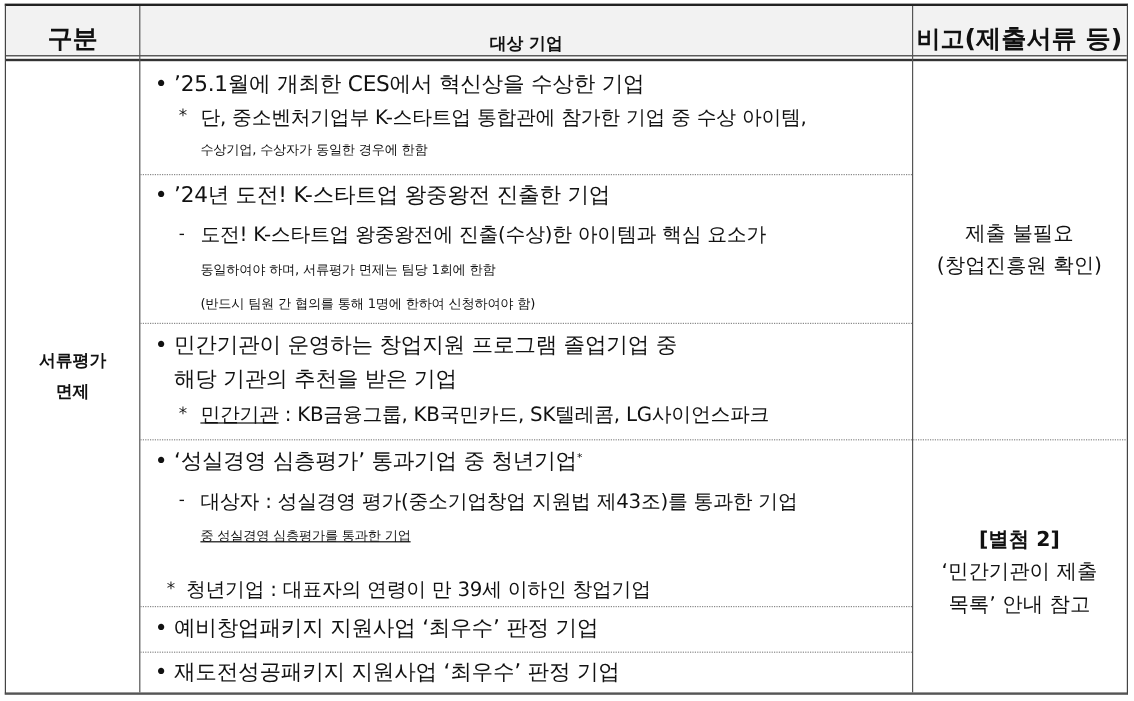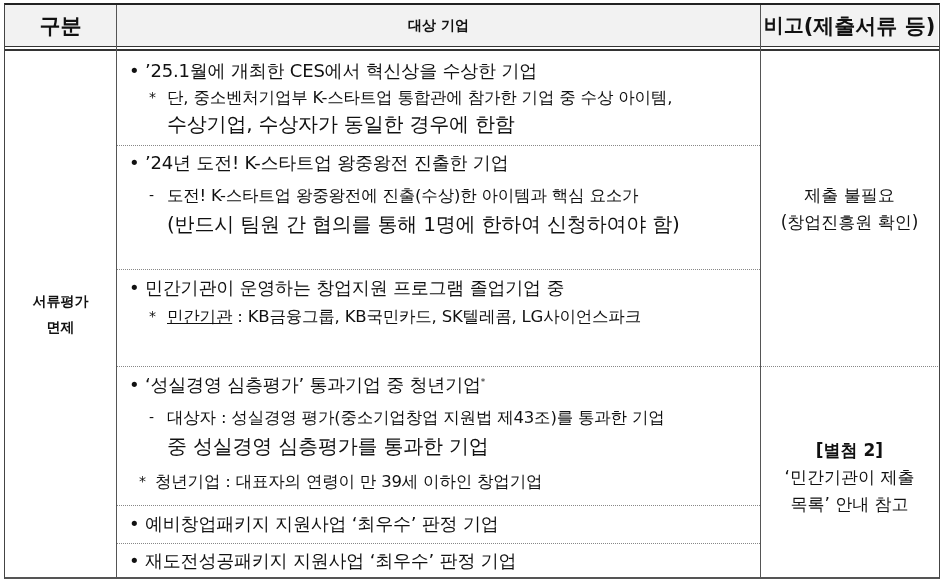--- a/index.html
+++ b/index.html
@@ -25,21 +25,21 @@
       border-left: 1.5px solid #444;
       border-right: 1.5px solid #444;
       box-sizing: border-box;
     }
     .hdr {
       position: absolute;
       top: 0;
       height: 41px;
       background: #f2f2f2;
       display: flex;
-      align-items: center;
+      align-items: flex-end;
       justify-content: center;
       font-weight: bold;
       box-sizing: border-box;
     }
     .hdr-line {
       position: absolute;
       left: 0;
       right: 0;
       top: 41px;
       height: 5px;
@@ -110,21 +110,21 @@
     }
     .note .mark {
       position: absolute;
       left: 22px;
       top: 0;
       font-size: 14px;
     }
     .note-cont {
       padding-left: 40px;
       white-space: nowrap;
-      font-size: 20px;
+      font-size: 11px;
     }
     .note.shallow { padding-left: 28px; }
     .note.shallow .mark { left: 12px; }
     sup { font-size: 9px; vertical-align: top; position: relative; top: -2px; }
     .uline { text-decoration: underline; }
 
     .remark {
       position: absolute;
       left: 756px;
       width: 177px;
@@ -181,44 +181,46 @@
 
   <div class="row sep" style="top:140px;height:124px;padding-top:2px;line-height:29px;">
     <div class="bullet-line" style="margin-bottom:4px;">
       <span class="dot">•</span>
       <span>’24년 도전! K-스타트업 왕중왕전 진출한 기업</span>
     </div>
     <div class="note">
       <span class="mark">-</span>
       <span>도전! K-스타트업 왕중왕전에 진출(수상)한 아이템과 핵심 요소가</span>
     </div>
+    <div class="note-cont">동일하여야 하며, 서류평가 면제는 팀당 1회에 한함</div>
     <div class="note-cont">(반드시 팀원 간 협의를 통해 1명에 한하여 신청하여야 함)</div>
   </div>
 
   <div class="row sep" style="top:264px;height:97px;padding-top:3px;line-height:29px;">
     <div class="bullet-line">
       <span class="dot">•</span>
       <span>민간기관이 운영하는 창업지원 프로그램 졸업기업 중</span>
     </div>
+    <div class="cont-line">해당 기관의 추천을 받은 기업</div>
     <div class="note">
       <span class="mark">*</span>
       <span class="uline">민간기관</span><span> : KB금융그룹, KB국민카드, SK텔레콤, LG사이언스파크</span>
     </div>
   </div>
 
   <div class="row sep" style="top:361px;height:139px;padding-top:3px;line-height:29px;">
     <div class="bullet-line" style="margin-bottom:4px;">
       <span class="dot">•</span>
       <span>‘성실경영 심층평가’ 통과기업 중 청년기업</span><sup>*</sup>
     </div>
     <div class="note">
       <span class="mark">-</span>
       <span>대상자 : 성실경영 평가(중소기업창업 지원법 제43조)를 통과한 기업</span>
     </div>
-    <div class="note-cont" style="margin-bottom:6px;">중 성실경영 심층평가를 통과한 기업</div>
+    <div class="note-cont" style="margin-bottom:16px;text-decoration:underline;">중 성실경영 심층평가를 통과한 기업</div>
     <div class="note shallow">
       <span class="mark">*</span>
       <span>청년기업 : 대표자의 연령이 만 39세 이하인 창업기업</span>
     </div>
   </div>
 
   <div class="row sep" style="top:500px;height:38px;padding-top:4px;">
     <div class="bullet-line">
       <span class="dot">•</span>
       <span>예비창업패키지 지원사업 ‘최우수’ 판정 기업</span>

